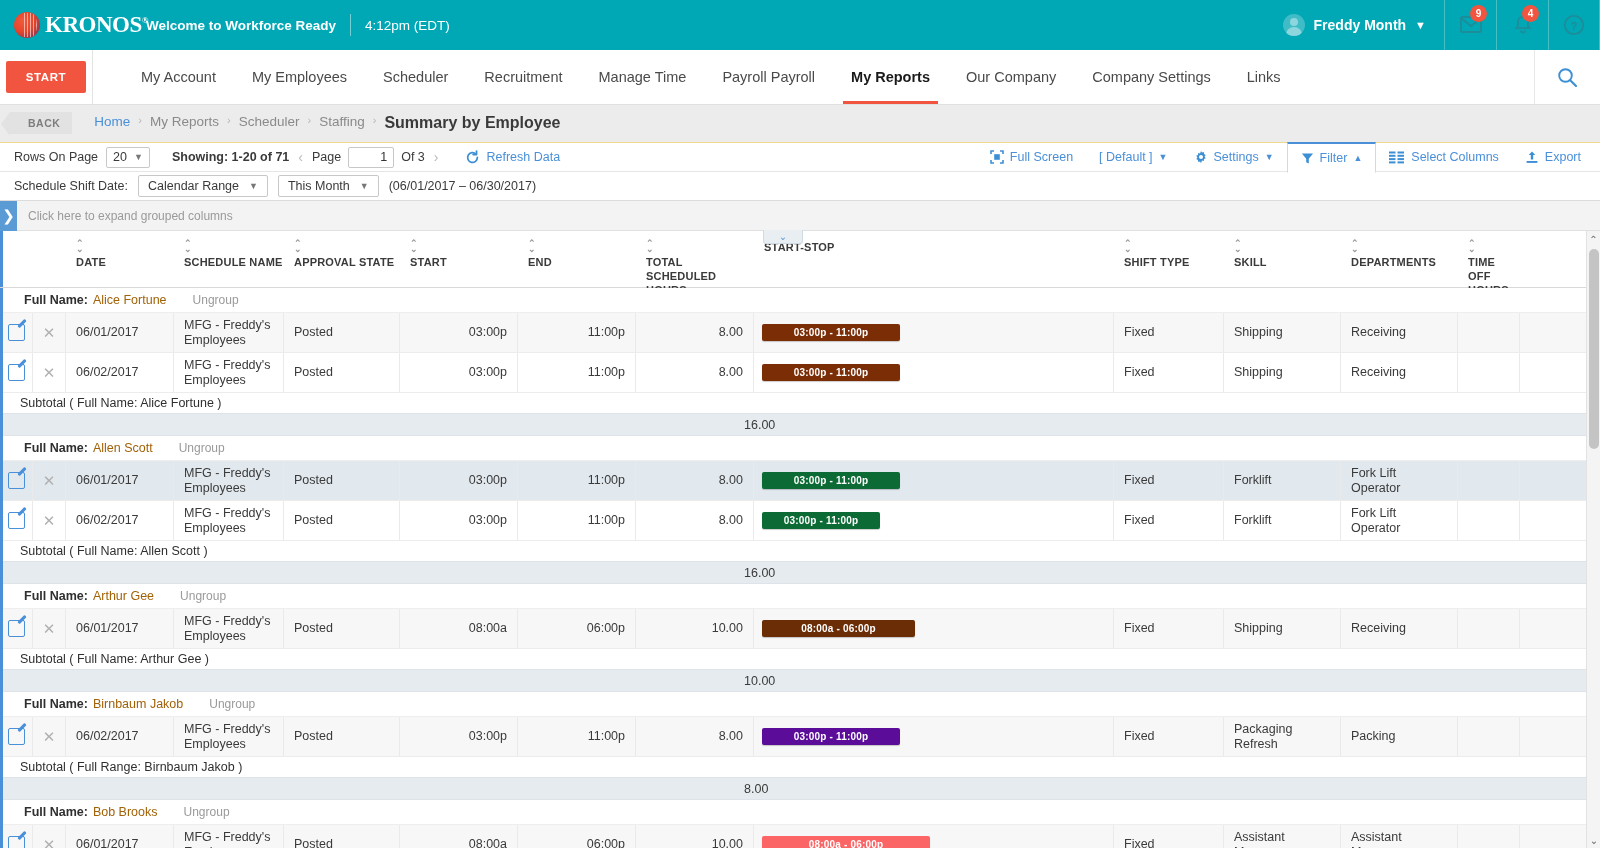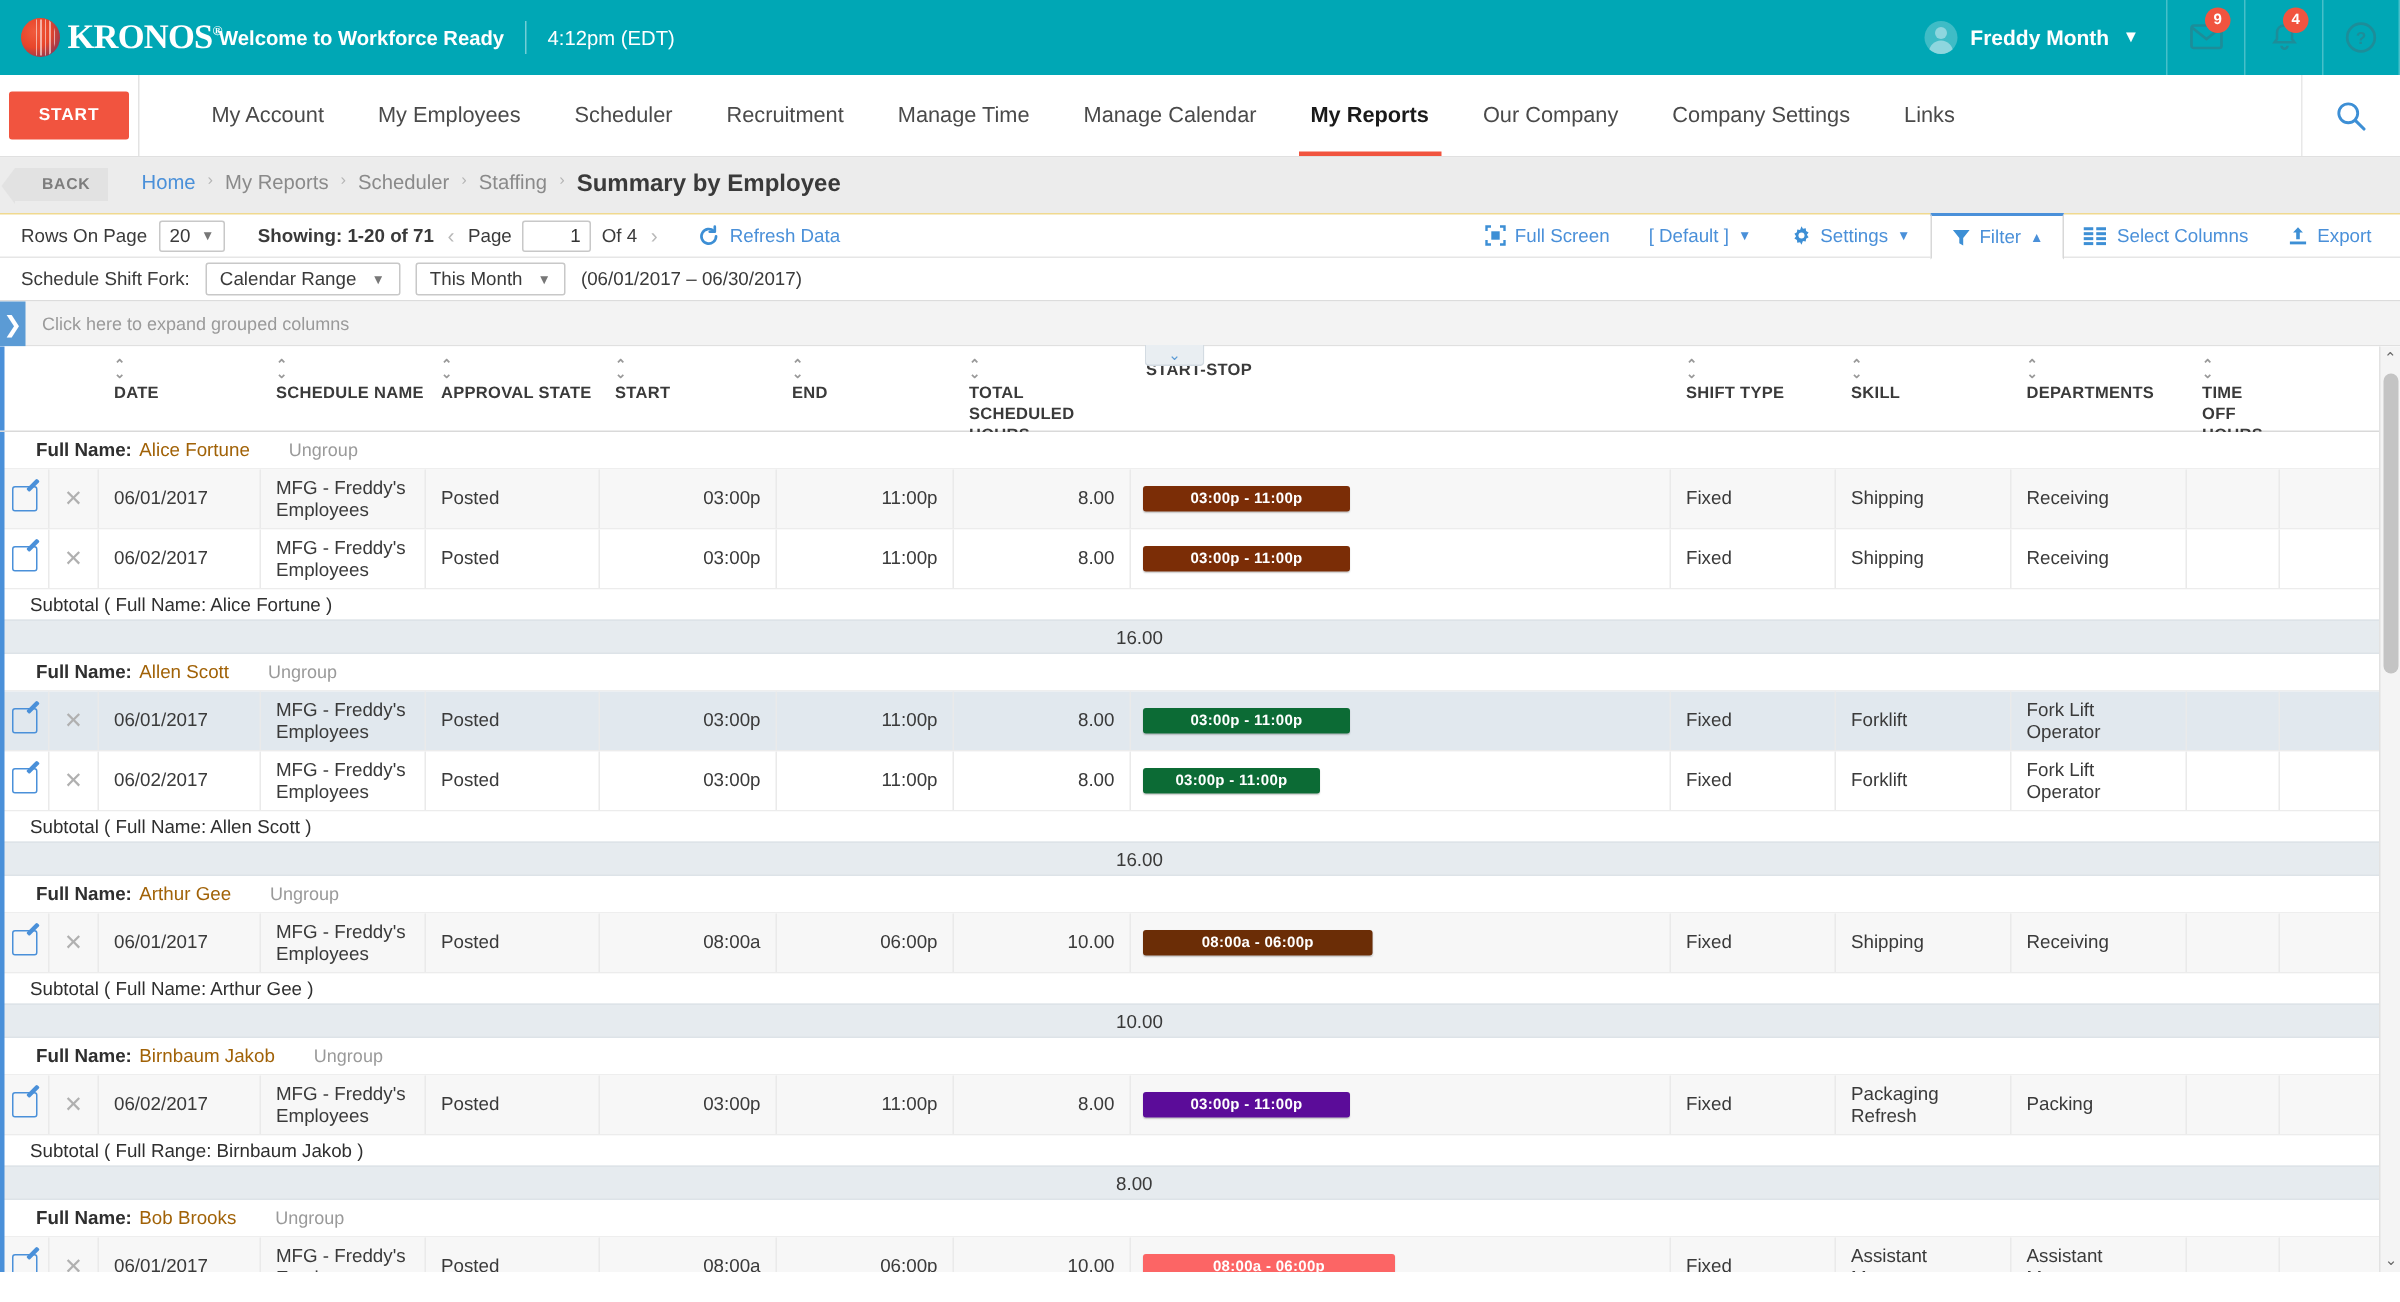--- a/index.html
+++ b/index.html
@@ -281,21 +281,21 @@
 <div class="navbar">
   <div class="start-btn-wrap">
     <button class="start-btn">START</button>
   </div>
   <div class="nav-items">
     <div class="nav-item">My Account</div>
     <div class="nav-item">My Employees</div>
     <div class="nav-item">Scheduler</div>
     <div class="nav-item">Recruitment</div>
     <div class="nav-item">Manage Time</div>
-    <div class="nav-item">Manage Calendar</div>
+    <div class="nav-item">Payroll Payroll</div>
     <div class="nav-item active">My Reports</div>
     <div class="nav-item">Our Company</div>
     <div class="nav-item">Company Settings</div>
     <div class="nav-item">Links</div>
   </div>
   <div class="nav-search">
     <svg width="21" height="21" viewBox="0 0 21 21">
       <circle cx="8.5" cy="8.5" r="6.3" fill="none" stroke="#3d8fd5" stroke-width="1.9"></circle>
       <line x1="13.2" y1="13.2" x2="19" y2="19" stroke="#3d8fd5" stroke-width="2.1" stroke-linecap="round"></line>
     </svg>
@@ -321,21 +321,21 @@
   <div class="tb-left">
     <span class="tb-label">Rows On Page</span>
     <span class="mini-select">
       <span>20</span>
       <span class="cv">▼</span>
     </span>
     <span class="showing">Showing: 1-20 of 71</span>
     <span class="pg-arrow">‹</span>
     <span class="pg-word">Page</span>
     <input class="pg-input" value="1" style="">
-    <span class="pg-word">Of 4</span>
+    <span class="pg-word">Of 3</span>
     <span class="pg-arrow">›</span>
     <span class="refresh">
       <svg width="15" height="15" viewBox="0 0 16 16">
         <path d="M13.2 8 a5.2 5.2 0 1 1 -1.6 -3.7" fill="none" stroke="#3d8fd5" stroke-width="1.9" stroke-linecap="round"></path>
         <path d="M12.3 1.2 L12.3 4.8 L8.7 4.8" fill="none" stroke="#3d8fd5" stroke-width="1.9" stroke-linecap="round" stroke-linejoin="round"></path>
       </svg>
       <span>Refresh Data</span>
     </span>
   </div>
 
@@ -383,21 +383,21 @@
       <svg width="14" height="14" viewBox="0 0 14 14">
         <path d="M7 1.5 L10.3 5 H8.2 V9.5 H5.8 V5 H3.7 z" fill="#3d8fd5"></path>
         <rect x="1.6" y="11" width="10.8" height="1.9" fill="#3d8fd5"></rect>
       </svg>
       <span>Export</span>
     </div>
   </div>
 </div>
 
 <div class="filterrow">
-  <span class="fr-label">Schedule Shift Fork:</span>
+  <span class="fr-label">Schedule Shift Date:</span>
   <span class="fr-select">
     <span>Calendar Range</span>
     <span style="font-size:9px;color:#777">▼</span>
   </span>
   <span class="fr-select">
     <span>This Month</span>
     <span style="font-size:9px;color:#777">▼</span>
   </span>
   <span class="fr-range">(06/01/2017 – 06/30/2017)</span>
 </div>

